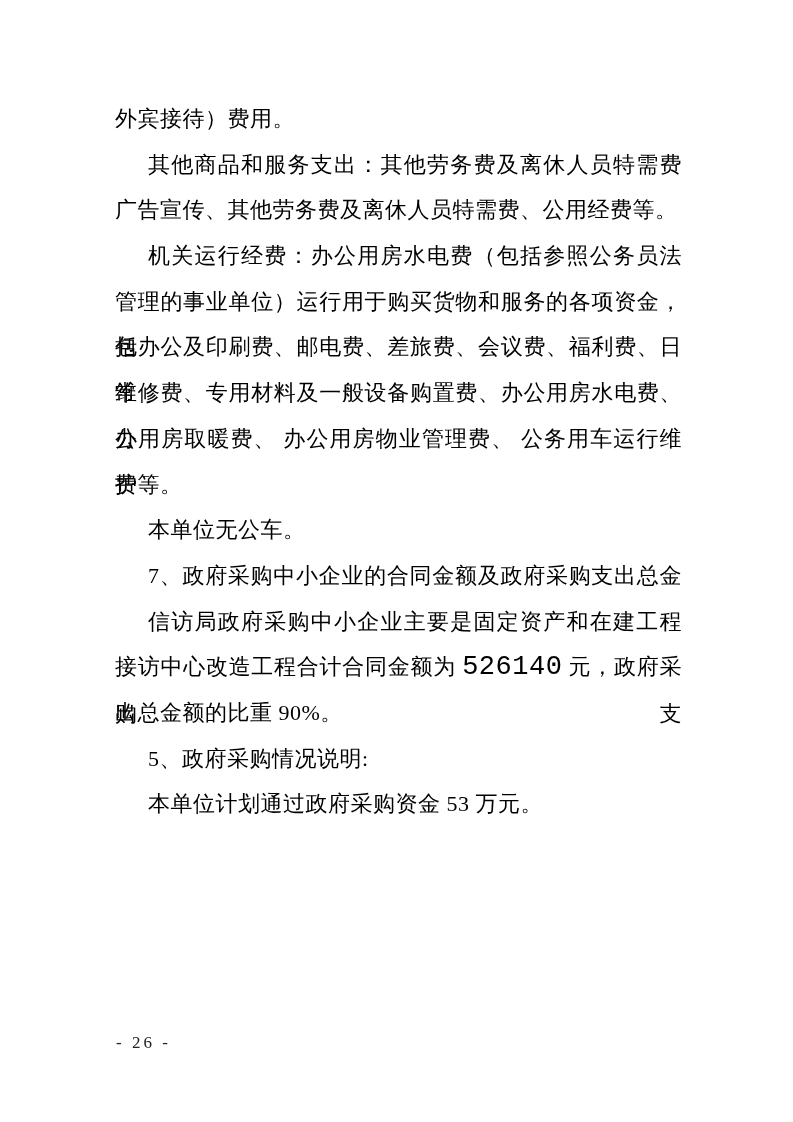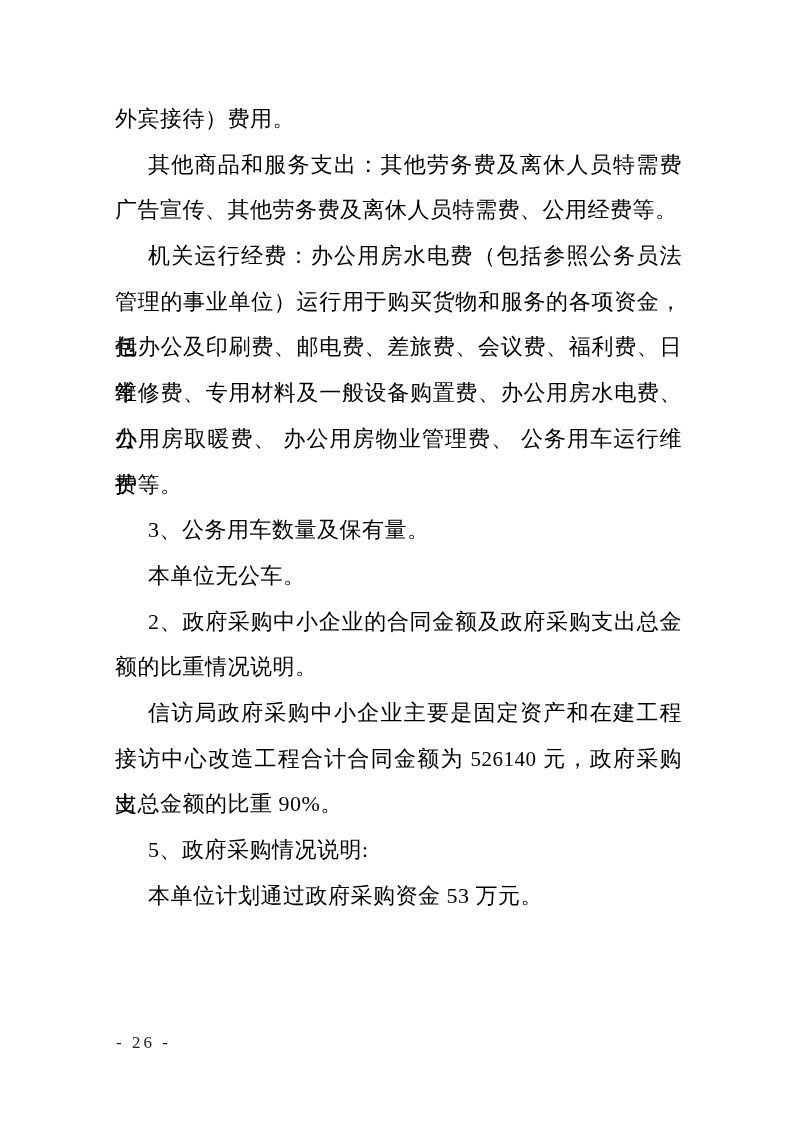--- a/index.html
+++ b/index.html
@@ -38,22 +38,22 @@
   
   .ind {
     text-indent: 33px;
   }
   
   .fill {
     text-align: justify;
     text-align-last: justify;
   }
   .sansnum {
-    font-family: Liberation Serif, serif;
-    font-size: 21px;
+    font-family: Liberation Mono, monospace;
+    font-size: 27px;
   }
   .footer {
     position: absolute;
     left: 116px;
     top: 1033px;
     font-size: 17px;
     line-height: 20px;
     letter-spacing: 3px;
     font-family: "Liberation Serif", serif;
     color: #222;
@@ -66,24 +66,22 @@
   <div class="content">
     <div class="line">外宾接待）费用。</div>
     <div class="line ind fill">其他商品和服务支出：其他劳务费及离休人员特需费</div>
     <div class="line">广告宣传、其他劳务费及离休人员特需费、公用经费等。</div>
     <div class="line ind fill">机关运行经费：办公用房水电费（包括参照公务员法</div>
     <div class="line fill">管理的事业单位）运行用于购买货物和服务的各项资金，包</div>
     <div class="line fill">括办公及印刷费、邮电费、差旅费、会议费、福利费、日常</div>
     <div class="line fill">维修费、专用材料及一般设备购置费、办公用房水电费、办</div>
     <div class="line fill">公用房取暖费、 办公用房物业管理费、 公务用车运行维护</div>
     <div class="line">费等。</div>
-    <div class="line ind">3、公务用车数量及保有量。</div>
     <div class="line ind">本单位无公车。</div>
-    <div class="line ind fill">2、政府采购中小企业的合同金额及政府采购支出总金</div>
-    <div class="line">额的比重情况说明。</div>
+    <div class="line ind fill">7、政府采购中小企业的合同金额及政府采购支出总金</div>
     <div class="line ind fill">信访局政府采购中小企业主要是固定资产和在建工程</div>
     <div class="line fill"><span>接访中心改造工程合计合同金额为 </span><span class="sansnum">526140</span><span> 元，政府采购支</span></div>
     <div class="line">出总金额的比重 90%。</div>
     <div class="line ind">5、政府采购情况说明:</div>
     <div class="line ind">本单位计划通过政府采购资金 53 万元。</div>
   </div>
   <div class="footer">- 26 -</div>
 </div>
 
 </body></html>

